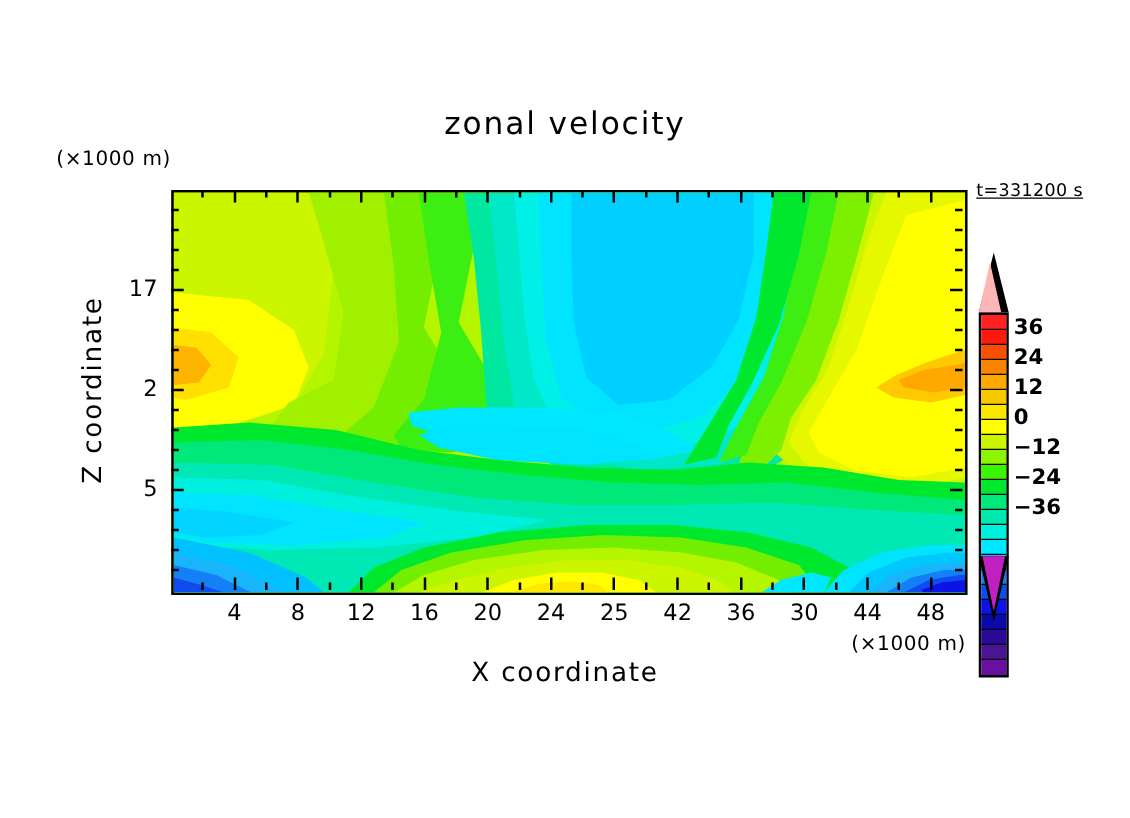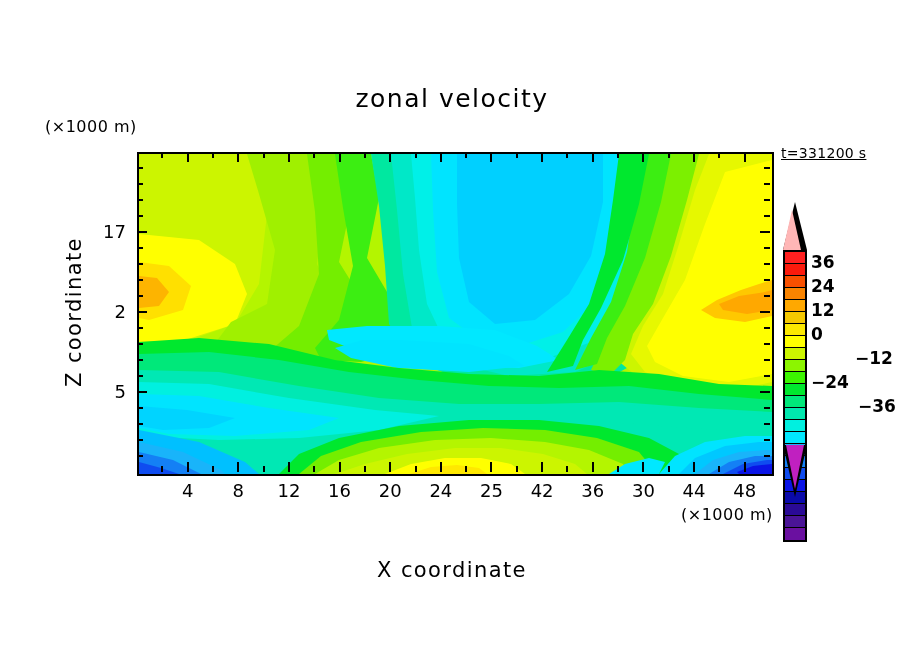--- a/index.html
+++ b/index.html
@@ -41,21 +41,20 @@
     letter-spacing: 0.5px;
   }
 
   
   #x-axis-title {
     left: 0; top: 526px;
     width: 904px;
     text-align: center;
     font-size: 21px;
     letter-spacing: 1.4px;
-    margin-top: 32px;
   }
   #y-axis-title {
     left: -36px; top: 300px;
     width: 220px;
     text-align: center;
     font-size: 21px;
     letter-spacing: 1.4px;
     transform: rotate(-90deg);
     transform-origin: center center;
   }
@@ -424,17 +423,17 @@
       <div class="cb-band" style="background: rgb(74, 20, 150);"></div>
       <div class="cb-band" style="background: rgb(106, 16, 160);"></div>
     </div>
   <div id="cb-cap-bot-fill"></div>
   <div id="cb-cap-bot-inner"></div>
   <div id="cb-labels">
       <div class="cb-label" style="top: 60px;">36</div>
       <div class="cb-label" style="top: 84px;">24</div>
       <div class="cb-label" style="top: 108px;">12</div>
       <div class="cb-label" style="top: 132px;">0</div>
-      <div class="cb-label" style="top: 156px; margin-left: 44px;">−12</div>
+      <div class="cb-label" style="top: 156px;">−12</div>
       <div class="cb-label" style="top: 180px;">−24</div>
-      <div class="cb-label" style="top: 204px; margin-left: 47px;">−36</div>
+      <div class="cb-label" style="top: 204px;">−36</div>
     </div>
 </div>
 
 </body></html>

